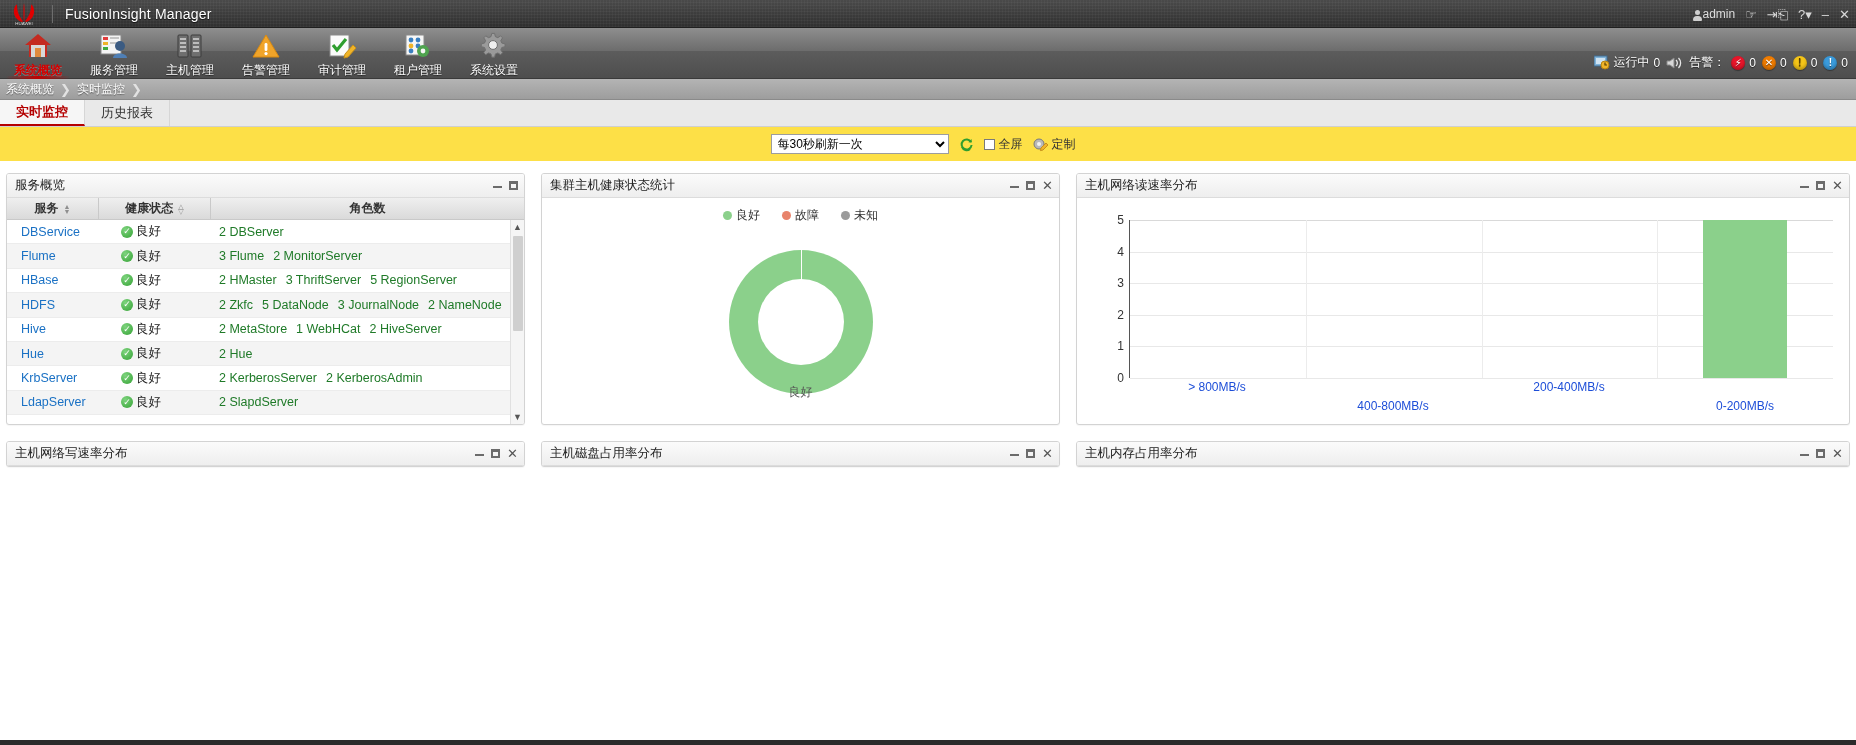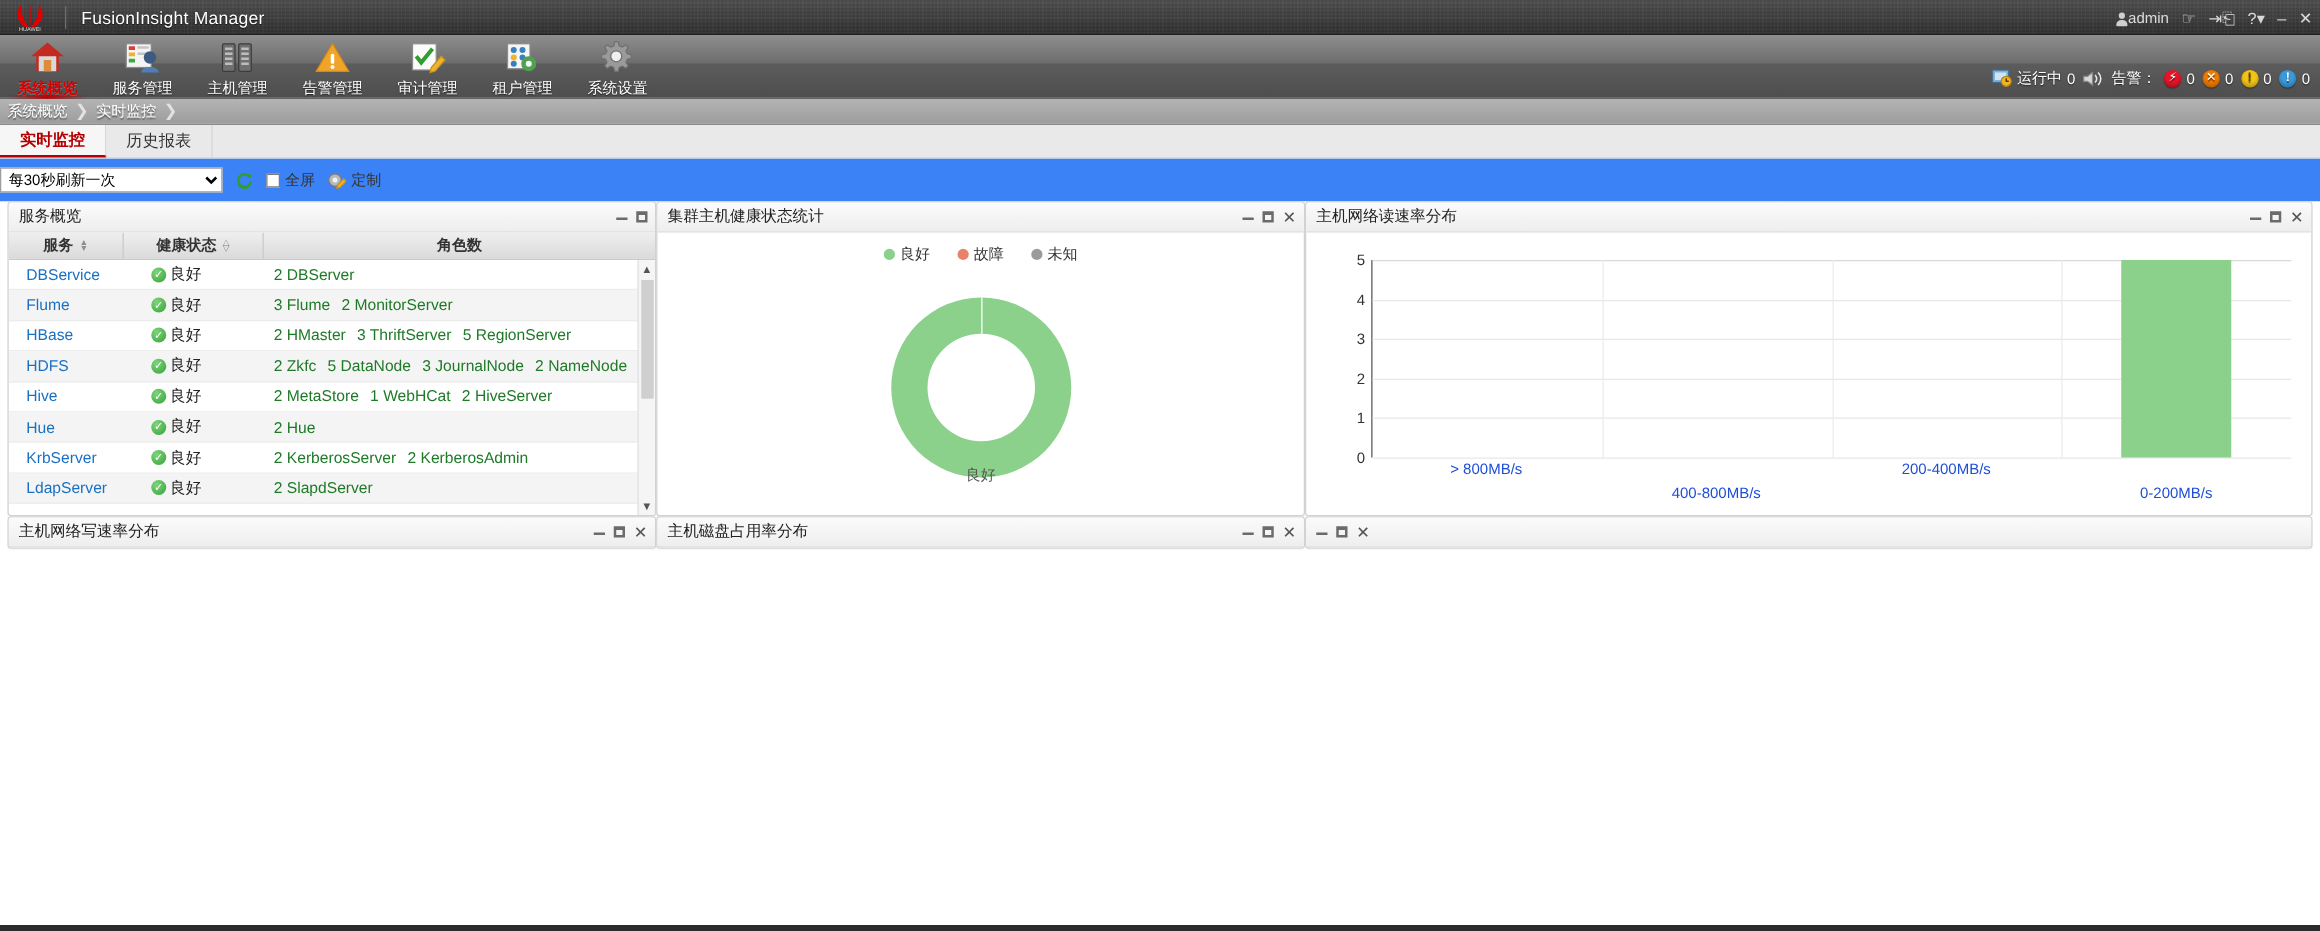--- a/index.html
+++ b/index.html
@@ -99,37 +99,37 @@
   .subtab{
     padding:0 16px; display:flex; align-items:center; cursor:pointer;
     font-size:13px; color:#333; border-right:1px solid #d6d6d6;
   }
   .subtab.active{ color:#b40000; font-weight:bold; background:#f6f6f6; border-bottom:2px solid #b40000;}
 
   
   .work{ background:#fff; height:calc(745px - 28px - 51px - 21px - 27px); position:relative; }
 
   .toolrow{
-    height:34px; display:flex; align-items:center; justify-content:flex-start;
-    padding-right:10px; gap:10px; background:#3b82f6;
+    height:34px; display:flex; align-items:center; justify-content:center;
+    padding-right:10px; gap:10px; background:#fde047;
   }
   .sel-wrap{ position:relative; }
   select.refresh{
     width:178px; height:20px; font-size:12px; font-family:inherit;
     border:1px solid #9d9d9d; background:#fff; padding:0 2px;
   }
   .tool-ic{ display:flex; align-items:center; gap:4px; font-size:12px; color:#333; cursor:pointer;}
   .chk{ width:11px;height:11px;border:1px solid #7a7a7a;background:#fff;display:inline-block;}
 
   .grid{
     display:grid;
     grid-template-columns:519px 519px 1fr;
     grid-template-rows:252px auto;
-    gap:0;
-    padding:0 6px 6px 6px;
+    gap:16px;
+    padding:12px 6px 6px 6px;
   }
 
   .panel{
     background:#fff; border:1px solid #d3d3d3; border-radius:3px;
     display:flex; flex-direction:column; overflow:hidden;
     box-shadow:0 1px 1px rgba(0,0,0,.04);
   }
   .panel-hd{
     height:24px; flex:0 0 24px;
     background:linear-gradient(#fbfbfb,#eeeeee);
@@ -619,20 +619,21 @@
                   <div class="bar" title="0-60%: 5" style="height: 100%; background: rgb(139, 208, 139);"></div>
                 </div>
               </div>
             </div>
           </div>
       </div>
     </div>
 
     <div class="panel">
       <div class="panel-hd">
+        <span class="ttl">主机内存占用率分布</span>
         <span class="wbtns">
           <span class="wb wb-min"></span>
           <span class="wb wb-max"></span>
           <span class="wb wb-close">✕</span>
         </span>
       </div>
       <div class="panel-bd">
         <div class="chart">
             <div class="plot">
               <div class="vl" style="left: 25%;"></div>

